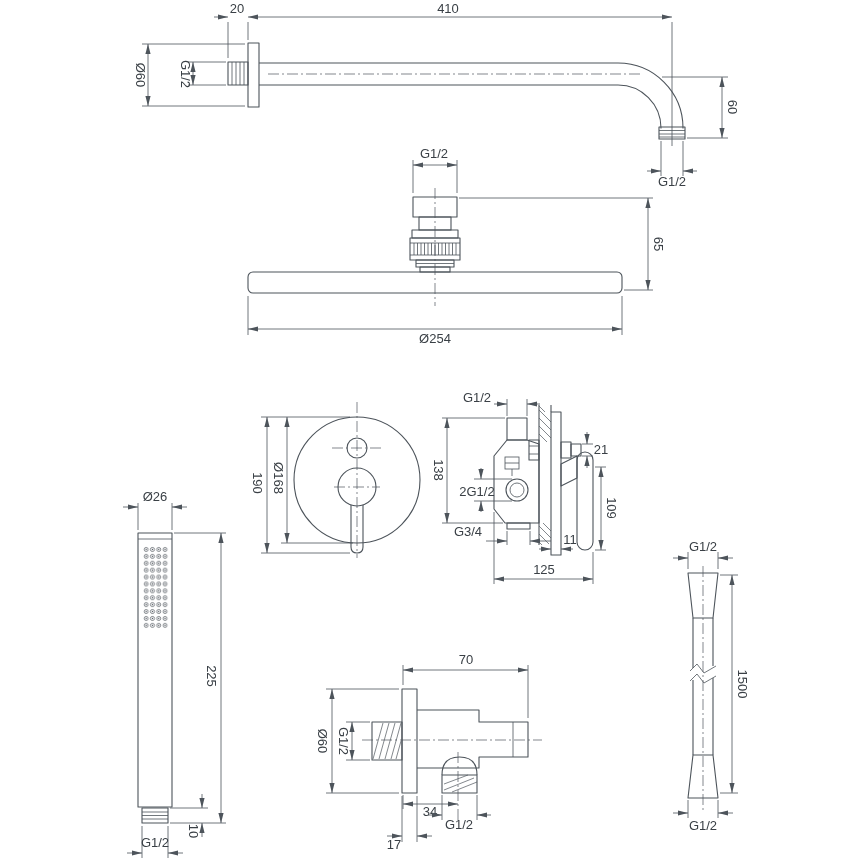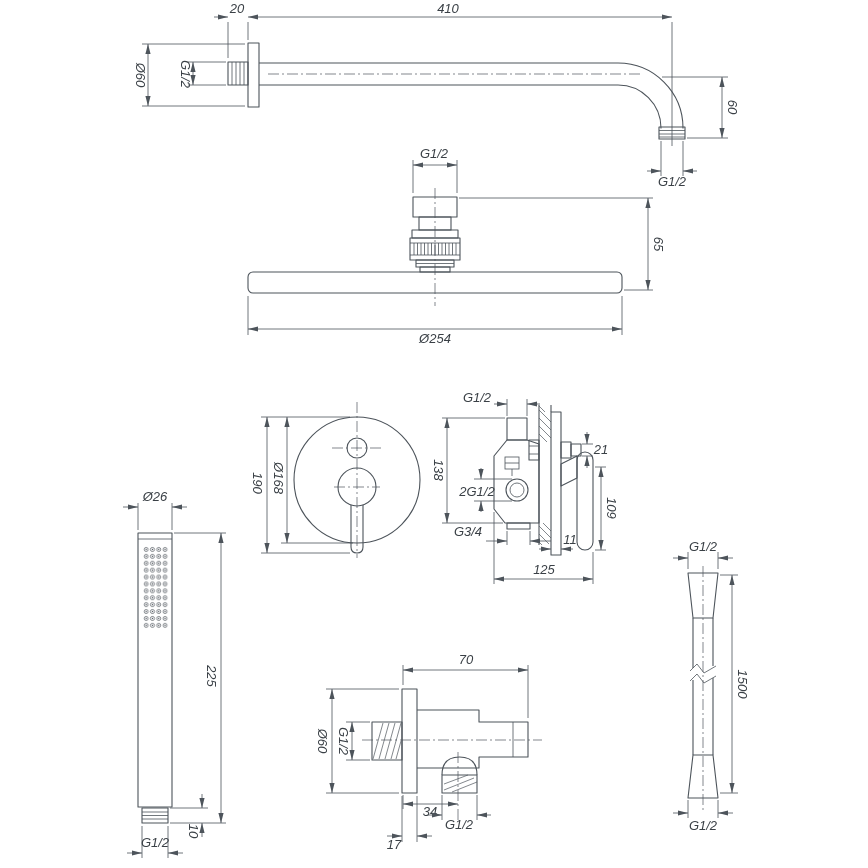--- a/index.html
+++ b/index.html
@@ -1,21 +1,21 @@
 <!DOCTYPE html>
 <html style="--line: #4d545b; --text: #3a4046; --bg: #ffffff;"><head>
 <meta charset="utf-8">
 <style>
   :root{
     --line:#4d545b;
     --text:#3a4046;
     --bg:#ffffff;
   }
   html,body{margin:0;padding:0;background:var(--bg);}
-  .stage{width:868px;height:868px;position:relative;background:var(--bg);overflow:hidden;font-style:italic;}
+  .stage{width:868px;height:868px;position:relative;background:var(--bg);overflow:hidden;}
   svg{display:block;}
   .obj{fill:none;stroke:var(--line);stroke-width:1.1;stroke-linejoin:round;}
   .thin{fill:none;stroke:var(--line);stroke-width:0.8;}
   .dim{fill:none;stroke:var(--line);stroke-width:0.8;}
   .cl{fill:none;stroke:var(--line);stroke-width:0.7;stroke-dasharray:11 3 2 3;}
   .hatch{fill:none;stroke:var(--line);stroke-width:0.7;}
   text{font-family:"Liberation Sans","DejaVu Sans",sans-serif;font-size:13px;fill:var(--text);}
 </style>
 </head>
 <body>

